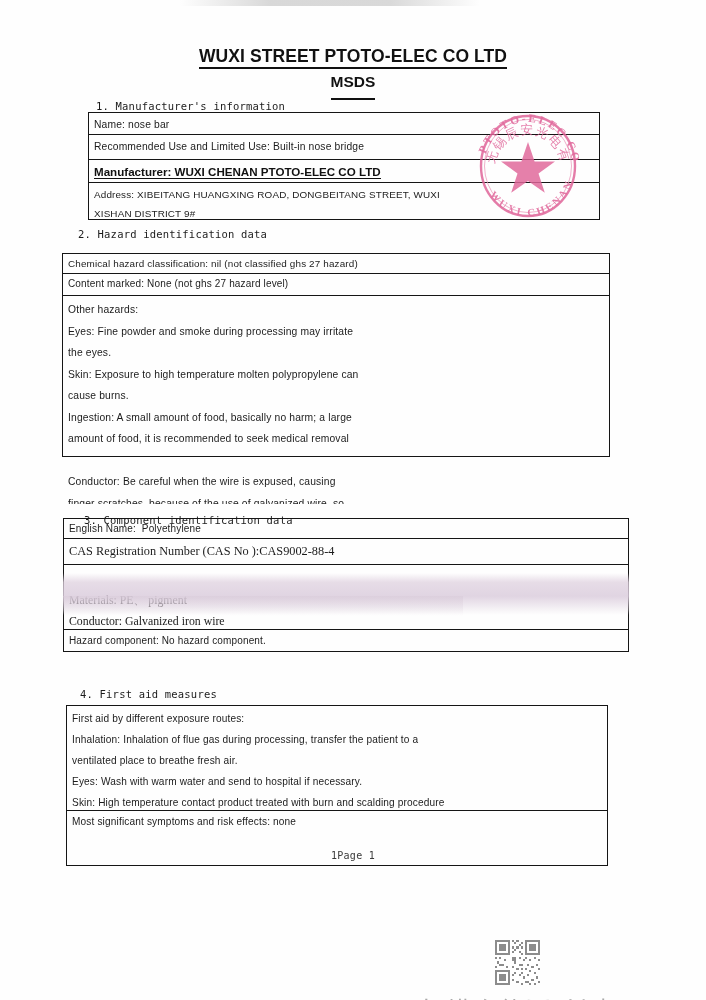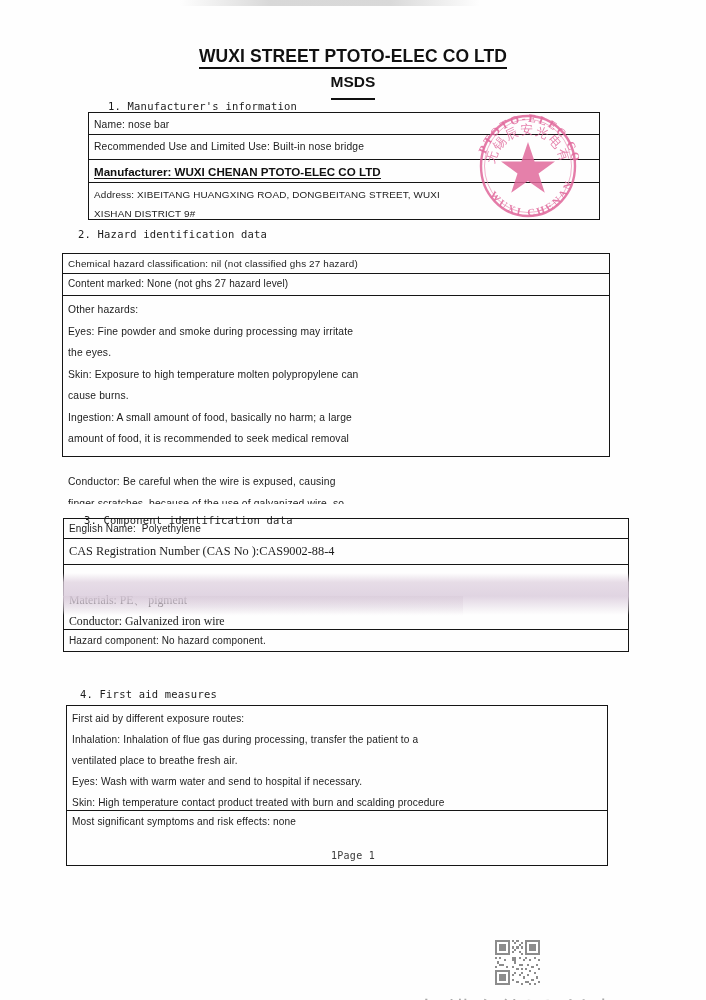--- a/index.html
+++ b/index.html
@@ -178,21 +178,21 @@
 </head>
 <body>
 
 <div id="page">
 
   <div class="scan-top-smudge"></div>
 
   <div class="doc-title" id="title-main"><span>WUXI STREET PTOTO-ELEC CO LTD</span></div>
   <div class="doc-title" id="title-sub"><span>MSDS</span></div>
 
-  <div class="section-heading" style="left:96px; top:100px;margin-left:12px;">1. Manufacturer's information</div>
+  <div class="section-heading" style="left:96px; top:100px;">1. Manufacturer's information</div>
 
   <div class="tbl" id="tbl-1" style="left:88px; top:112px; width:512px; height:108px;">
     <div class="row" style="height:22px;">
       <div class="mono">Name: nose bar</div>
     </div>
     <div class="row" style="height:25px;">
       <div class="mono">Recommended Use and Limited Use: Built-in nose bridge</div>
     </div>
     <div class="row" style="height:23px; padding-top:3px;">
       <div class="sans-bold-ul"><span>Manufacturer: WUXI CHENAN PTOTO-ELEC CO LTD</span></div>

